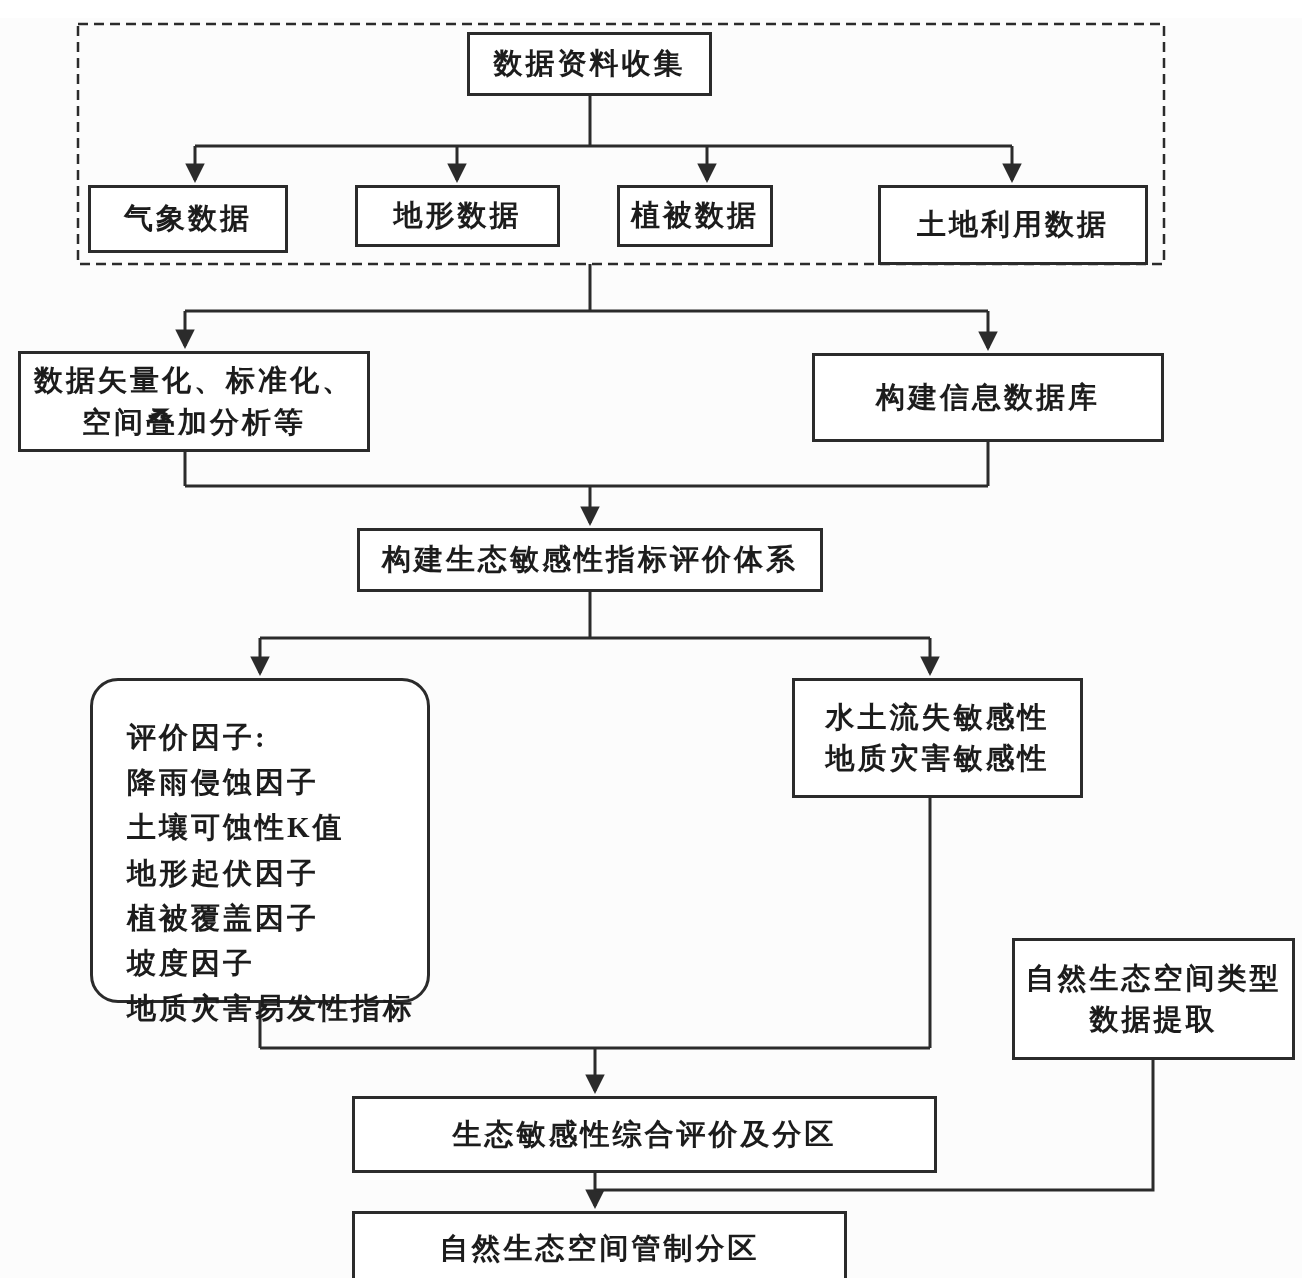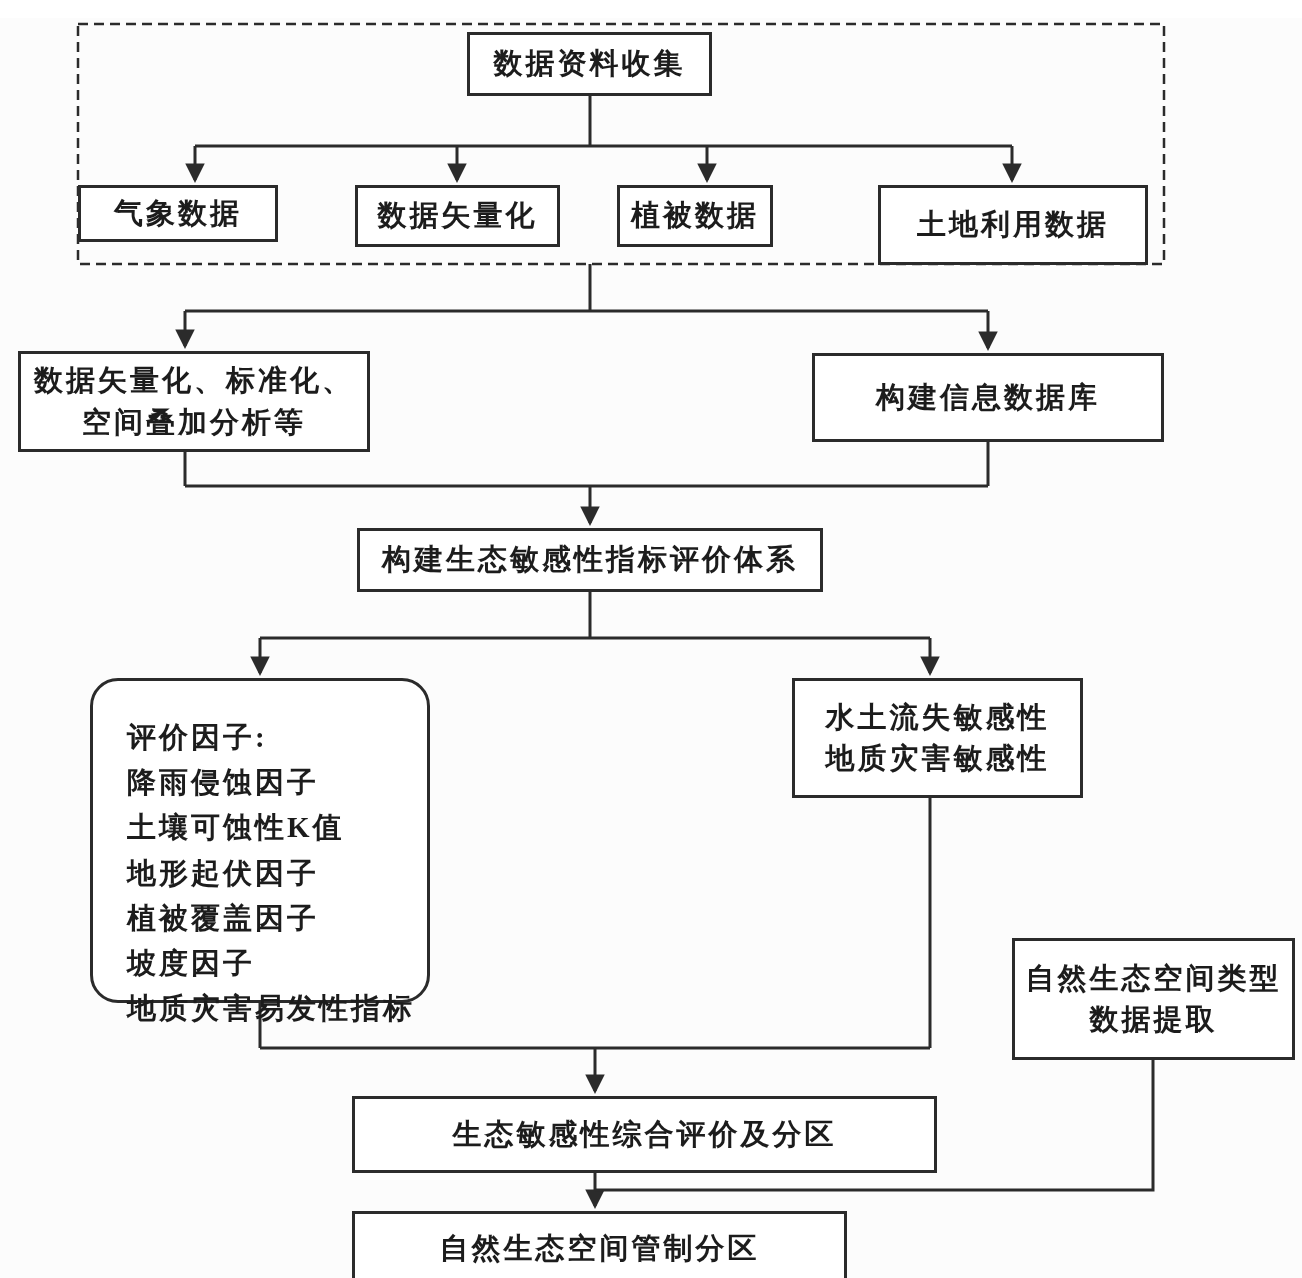--- a/index.html
+++ b/index.html
@@ -87,26 +87,26 @@
     <path class="flow-line arrow" d="M595 1030 V1073"></path>
 
     <path class="flow-line arrow" d="M595 1155 V1188"></path>
     <path class="flow-line" d="M1153 1042 V1172 H595"></path>
   </svg>
 
   <div class="node" style="left:467px;top:14px;width:245px;height:64px">
     <span>数据资料收集</span>
   </div>
 
-  <div class="node" style="left:78px;top:167px;width:200px;height:57px">
+  <div class="node" style="left:88px;top:167px;width:200px;height:68px">
     <span>气象数据</span>
   </div>
 
   <div class="node" style="left:355px;top:167px;width:205px;height:62px">
-    <span>数据矢量化</span>
+    <span>地形数据</span>
   </div>
 
   <div class="node" style="left:617px;top:167px;width:156px;height:62px">
     <span>植被数据</span>
   </div>
 
   <div class="node" style="left:878px;top:167px;width:270px;height:80px">
     <span>土地利用数据</span>
   </div>
 

